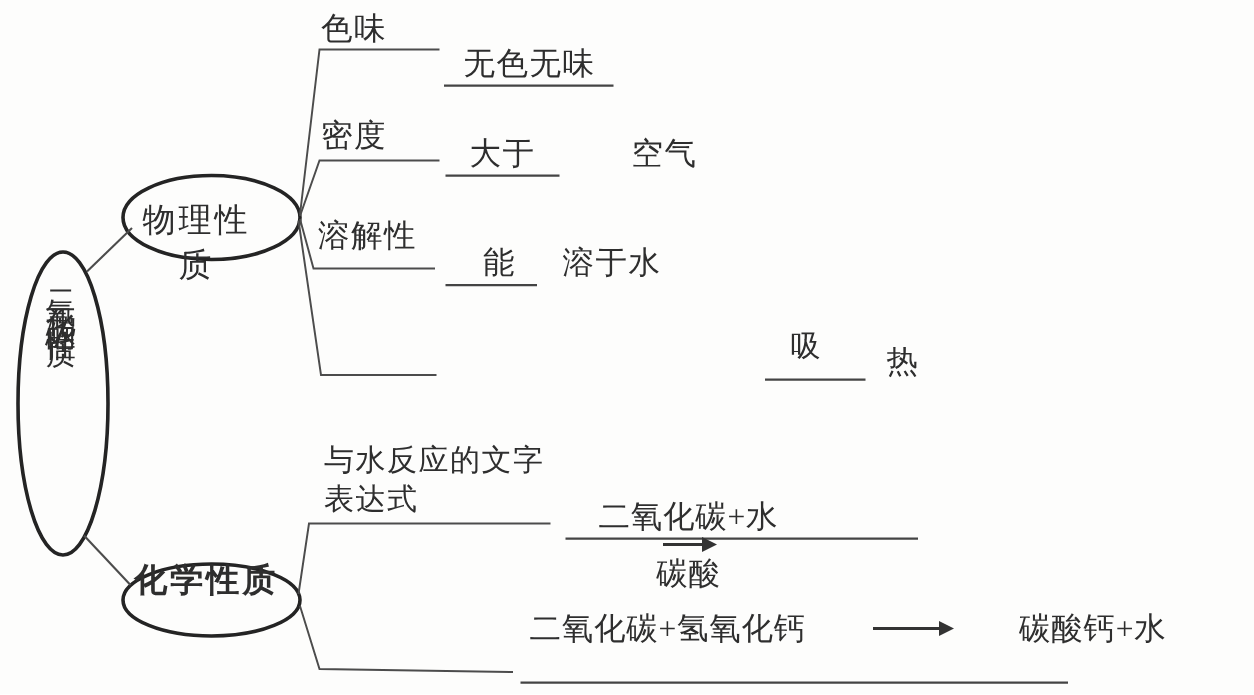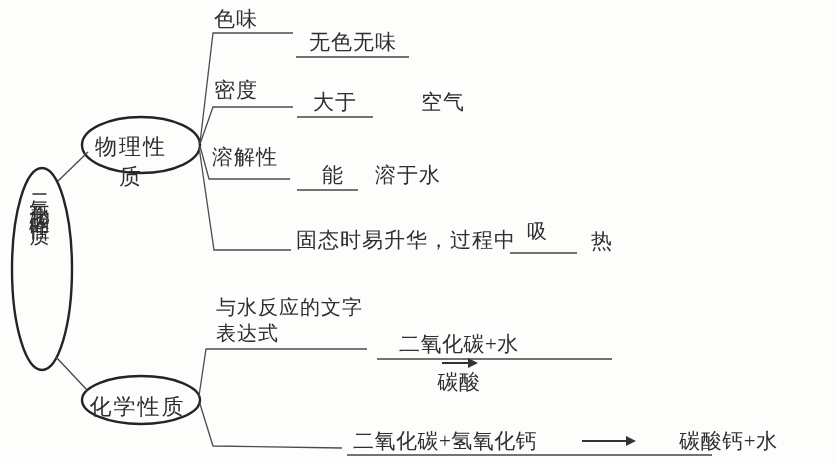--- a/index.html
+++ b/index.html
@@ -107,46 +107,45 @@
     <line x1="297" y1="117" x2="373" y2="117" stroke="#444" stroke-width="1.5"></line>
     <line x1="297" y1="190" x2="358" y2="190" stroke="#444" stroke-width="1.5"></line>
     <line x1="510" y1="253" x2="577" y2="253" stroke="#444" stroke-width="1.5"></line>
     <line x1="377" y1="359" x2="612" y2="359" stroke="#444" stroke-width="1.5"></line>
     <line x1="347" y1="455" x2="712" y2="455" stroke="#444" stroke-width="1.5"></line>
   </svg>
 
   <div class="vtext" style="left:30px; top:179px;">二氧化碳的性质</div>
 
   <div class="node-label" style="left:84px; top:132px; width:94px;">物理性质</div>
-  <div class="node-label" style="left:84px; top:392px; width:107px;">化学性质</div>
+  <div class="node-label" style="left:84px; top:372px; width:107px;font-weight:bold;">化学性质</div>
 
   <div class="txt branch-label" style="left:214px; top:7px;text-align:right;">色味</div>
   <div class="txt fill-answer" style="left:309px; top:30px;">无色无味</div>
 
   <div class="txt branch-label" style="left:214px; top:78px;">密度</div>
   <div class="txt fill-answer" style="left:313px; top:90px;">大于</div>
   <div class="txt suffix-text" style="left:377px; top:90px;margin-left:44px;">空气</div>
 
   <div class="txt branch-label" style="left:212px; top:145px;">溶解性</div>
   <div class="txt fill-answer" style="left:322px; top:163px;">能</div>
   <div class="txt suffix-text" style="left:375px; top:163px;">溶于水</div>
 
-  <div class="txt branch-label" style="left:296px; top:228px;">固态时易升华，过程中</div>
   <div class="txt fill-answer" style="left:527px; top:219px; font-size:20px;">吸</div>
   <div class="txt suffix-text" style="left:591px; top:229px;">热</div>
 
   <div class="multiline" style="left:216px; top:294px;">
     <div>与水反应的文字</div>
     <div>表达式</div>
   </div>
   <div class="eq" style="left:399px; top:330px;flex-direction:column;">
     <span>二氧化碳+水</span>
     <span class="arrow arrow-sm"></span>
     <span>碳酸</span>
   </div>
 
-  <div class="eq" style="left:353px; top:427px;gap:43px;">
+  <div class="eq" style="left:353px; top:405px;gap:43px;">
     <span>二氧化碳+氢氧化钙</span>
     <span class="arrow arrow-lg"></span>
     <span>碳酸钙+水</span>
   </div>
 
 </div>
 
 </body></html>

